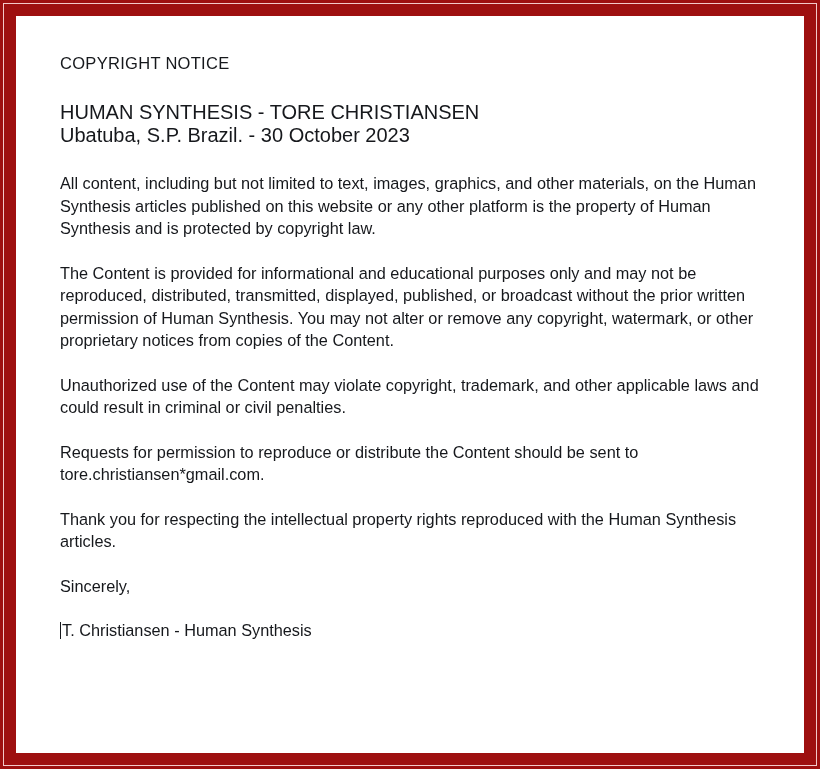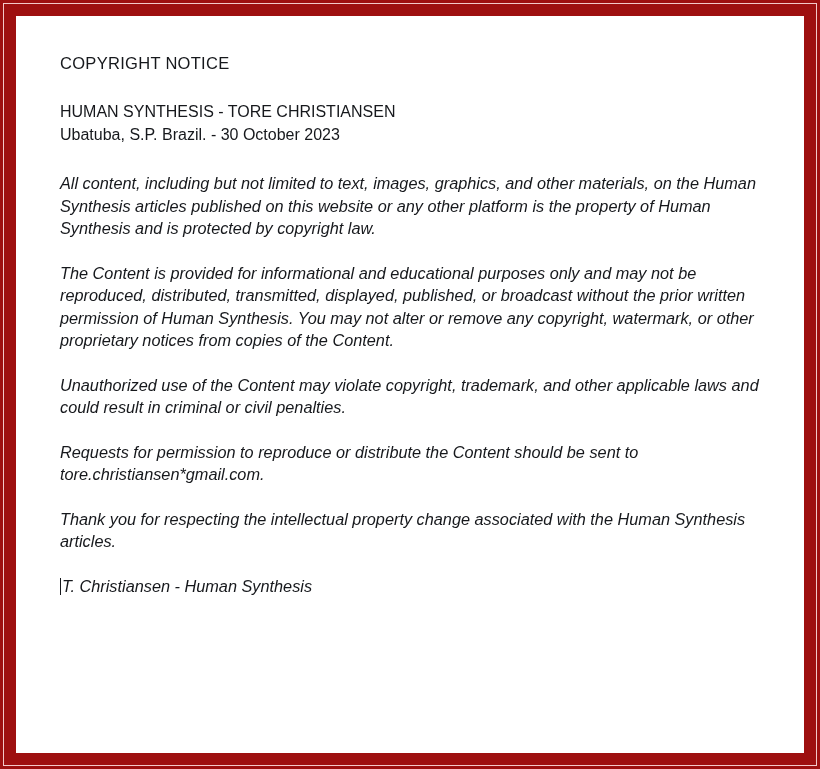--- a/index.html
+++ b/index.html
@@ -45,33 +45,32 @@
     color: #16181c;
   }
   .doc-title {
     font-size: 16.5px;
     letter-spacing: 0.3px;
     margin: 0 0 28px 0;
     font-weight: 400;
     color: #16181c;
   }
   .byline {
-    font-size: 16px;
+    font-size: 20px;
     line-height: 22.5px;
     margin: 0 0 26px 0;
   }
   .byline div {
     white-space: nowrap;
   }
   p.para {
     font-size: 16.3px;
     line-height: 22.5px;
     margin: 0 0 22px 0;
     max-width: 730px;
-    font-style: italic;
   }
   p.para:last-child {
     margin-bottom: 16px;
   }
   .signature {
     position: relative;
     display: inline-block;
   }
   .caret {
     display: inline-block;
@@ -94,21 +93,22 @@
 
         <div class="byline">
           <div>HUMAN SYNTHESIS - TORE CHRISTIANSEN</div>
           <div>Ubatuba, S.P. Brazil. - 30 October 2023</div>
         </div>
 
         <p class="para">All content, including but not limited to text, images, graphics, and other materials, on the Human Synthesis articles published on this website or any other platform is the property of Human Synthesis and is protected by copyright law.</p>
         <p class="para">The Content is provided for informational and educational purposes only and may not be reproduced, distributed, transmitted, displayed, published, or broadcast without the prior written permission of Human Synthesis. You may not alter or remove any copyright, watermark, or other proprietary notices from copies of the Content.</p>
         <p class="para">Unauthorized use of the Content may violate copyright, trademark, and other applicable laws and could result in criminal or civil penalties.</p>
         <p class="para">Requests for permission to reproduce or distribute the Content should be sent to tore.christiansen*gmail.com.</p>
-        <p class="para">Thank you for respecting the intellectual property change associated with the Human Synthesis articles.</p>
+        <p class="para">Thank you for respecting the intellectual property rights reproduced with the Human Synthesis articles.</p>
 
+        <p class="para">Sincerely,</p>
 
         <p class="para"><span class="caret"></span><span class="signature">T. Christiansen - Human Synthesis</span></p>
 
       </div>
     </div>
   </div>
 </div>
 
 </body></html>

